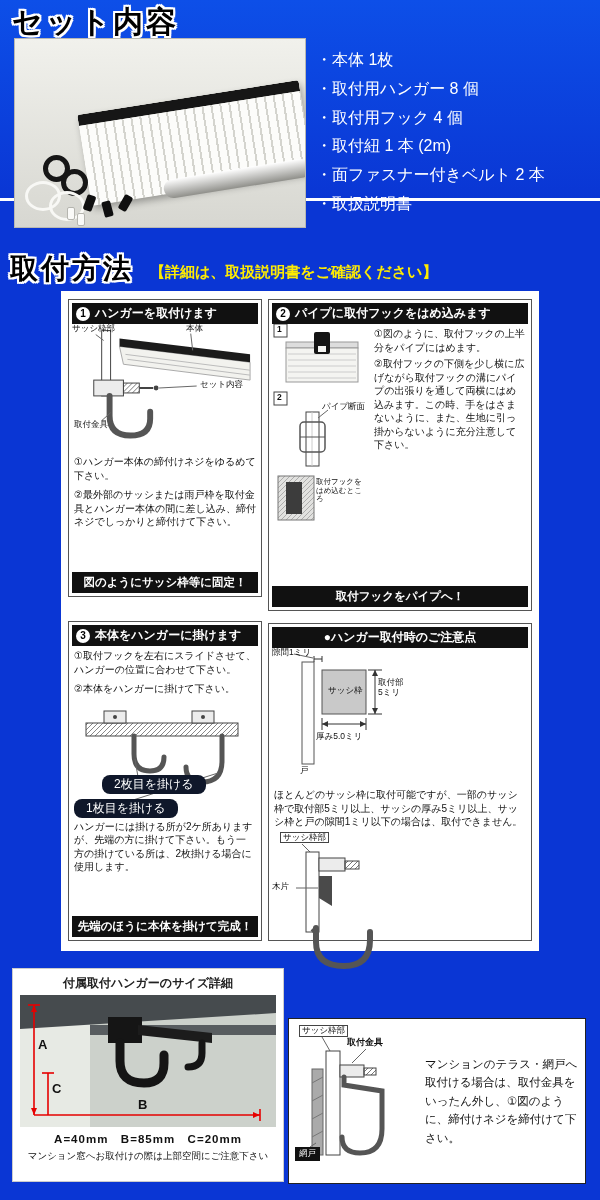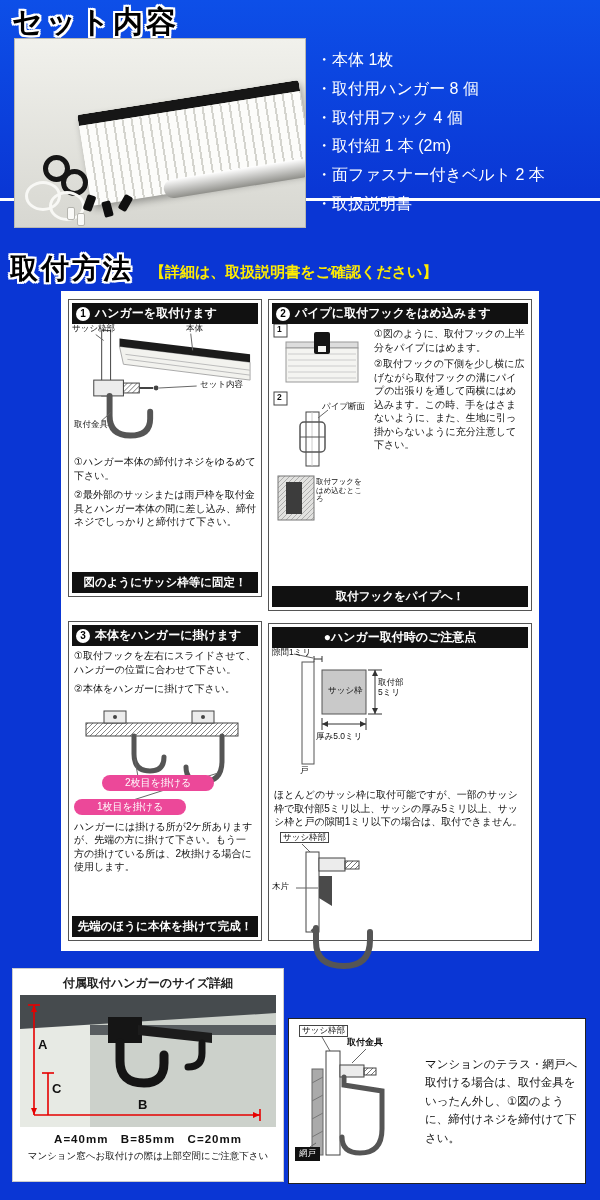--- a/index.html
+++ b/index.html
@@ -42,21 +42,21 @@
   .panel-footer { background:var(--panel-black,#111); color:#fff; text-align:center; font-weight:bold;
           font-size:11.5px; padding:3px 2px; margin-top:auto; flex:none;font-family:Liberation Mono, monospace; }
   .body-text { margin:3px 2px; font-size:10px; line-height:1.35; color:#111; }
   .diag { position:relative; flex:none; }
   .diag svg { position:absolute; left:0; top:0; width:100%; height:100%; }
   .dlabel { position:absolute; font-size:8.5px; color:#111; line-height:1.15; white-space:nowrap; }
   .dlabel.wrap { white-space:normal; }
   .dlabel.box { border:1px solid #444; background:#fff; padding:0 2px; }
   .dlabel.bold { font-weight:bold; font-size:9px; }
   .dark-tag { position:absolute; background:#111; color:#fff; font-size:8.5px; padding:1px 4px; }
-  .pill { position:absolute; background:#ec4899; color:#fff; font-size:10px; padding:1px 23px; border-radius:8px; white-space:nowrap; }
+  .pill { position:absolute; background:#0f172a; color:#fff; font-size:12px; padding:1px 12px; border-radius:8px; white-space:nowrap; }
   .d1 { height:128px; }
   .p2-body { display:flex; gap:4px; flex:1; }
   .d2 { width:96px; height:232px; flex:none; }
   .p2-texts { flex:1; }
   .d3 { height:118px; }
   .p4-row { display:flex; gap:3px;flex-direction:column; }
   .d4a { width:140px; height:134px; flex:none; }
   .d4b { width:150px; height:150px; flex:none; }
   .p4-row .body-text { flex:1; }
   .size-panel { position:absolute; left:12px; top:968px; width:272px; height:214px; background:#fff; border:1px solid #ccc; }

